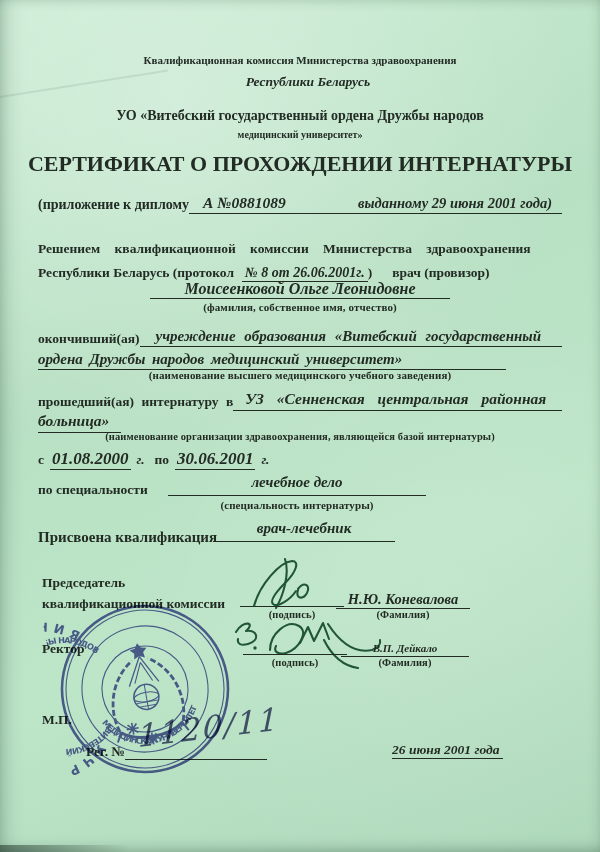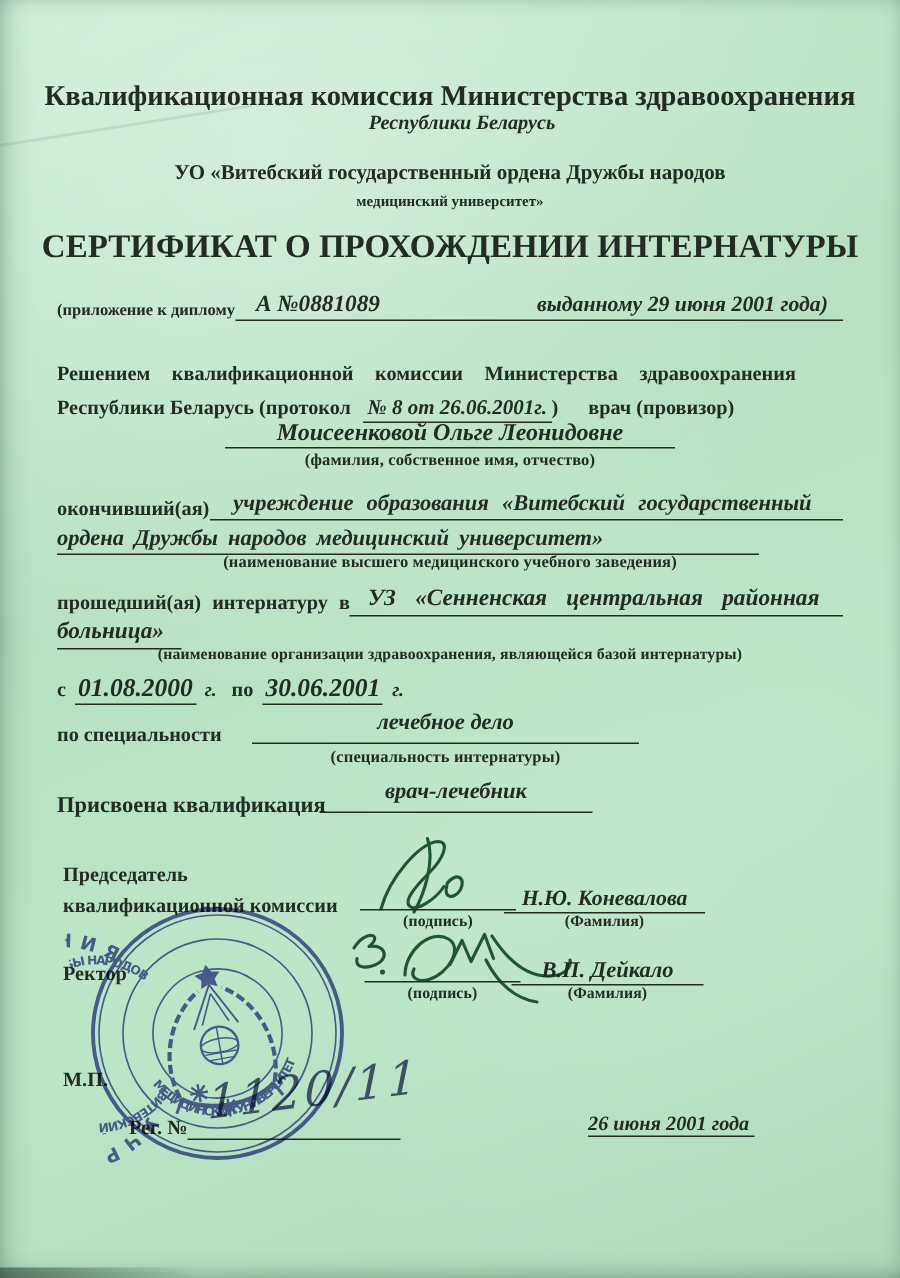--- a/index.html
+++ b/index.html
@@ -35,30 +35,30 @@
     font-family:"DejaVu Serif",serif;font-style:italic;font-size:31px;
     color:#3d4270;letter-spacing:2px;opacity:.88;
     transform:rotate(-7deg) skewX(-8deg);transform-origin:left bottom;
   }
 </style>
 </head>
 <body>
 
 <div class="page">
 
-  <div class="abs t b ctr" style="top:54px;left:0;width:600px;font-size:19px;">Квалификационная комиссия Министерства здравоохранения</div>
+  <div class="abs t b ctr" style="top:54px;left:0;width:600px;font-size:11px;">Квалификационная комиссия Министерства здравоохранения</div>
   <div class="abs t b ctr" style="top:74px;left:8px;width:600px;font-size:13.5px;font-style:italic;">Республики Беларусь</div>
 
   <div class="abs t b ctr" style="top:108px;left:0;width:600px;font-size:14px;">УО «Витебский государственный ордена Дружбы народов</div>
   <div class="abs t b ctr" style="top:129px;left:0;width:600px;font-size:10px;">медицинский университет»</div>
 
   <div class="abs t b ctr" style="top:151px;left:0;width:600px;font-size:22px;">СЕРТИФИКАТ О ПРОХОЖДЕНИИ ИНТЕРНАТУРЫ</div>
 
   <div class="abs row" style="top:194px;left:38px;">
-    <span class="b t" style="font-size:11px;white-space:nowrap;">(приложение к диплому</span>
+    <span class="b t" style="font-size:14px;white-space:nowrap;">(приложение к диплому</span>
     <span class="rule" style="flex:1;display:flex;justify-content:space-between;align-items:flex-end;padding:0 10px 1px 14px;">
       <span class="fill-val" style="font-size:15.5px;">А №0881089</span>
       <span class="fill-val" style="font-size:14.5px;">выданному  29 июня 2001 года)</span>
     </span>
   </div>
 
   <div class="abs t body-line" style="top:241px;left:38px;width:524px;word-spacing:11px;">Решением квалификационной комиссии Министерства здравоохранения</div>
   <div class="abs t" style="top:262px;left:38px;width:524px;white-space:nowrap;">
     <span class="b" style="font-size:13.5px;">Республики Беларусь (протокол</span>
     <span class="fill-val rule" style="font-size:14px;margin-left:4px;padding:0 3px 1px 3px;">№ 8 от  26.06.2001г.</span><span class="b" style="font-size:13.5px;">)</span>
@@ -131,21 +131,21 @@
     <circle cx="31" cy="38" r="1.7" fill="#2a5f45" stroke="none"></circle>
     <path d="M46,40 c0,-16 17,-31 29,-24 c10,6 0,23 -13,27 c-7,2 -13,-1 -10,-7"></path>
     <path d="M76,33 l8,-16 l6,14 l9,-18 l6,16"></path>
     <path d="M104,14 c11,17 25,30 44,26 c6,-2 9,-6 8,-10"></path>
     <path d="M100,30 c8,16 20,26 34,28"></path>
   </svg>
   <div class="abs rule" style="top:636px;left:243px;width:104px;height:18px;"></div>
   <div class="abs cap" style="top:657px;left:243px;width:104px;font-size:10.5px;">(подпись)</div>
 
   <div class="abs rule ctr" style="top:638px;left:341px;width:128px;">
-    <span class="fill-val" style="font-size:15px;margin-top:15px;">В.П. Дейкало</span>
+    <span class="fill-val" style="font-size:11px;margin-top:15px;">В.П. Дейкало</span>
   </div>
   <div class="abs cap" style="top:657px;left:341px;width:128px;font-size:10.5px;">(Фамилия)</div>
 
   <div class="abs t b" style="top:712px;left:42px;font-size:13.5px;">М.П.</div>
 
   <div class="abs" style="top:744px;left:42px;display:flex;align-items:flex-end;margin-left:44px;">
     <span class="b t" style="font-size:13.5px;">Рег. №</span>
     <span class="rule" style="display:inline-block;width:142px;height:15px;"></span>
   </div>
   <div class="abs hand ink-layer" style="top:718px;left:138px;">1120/11</div>

